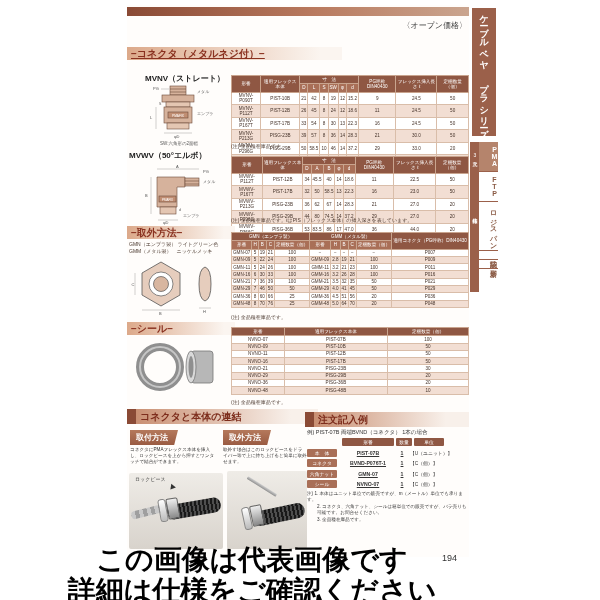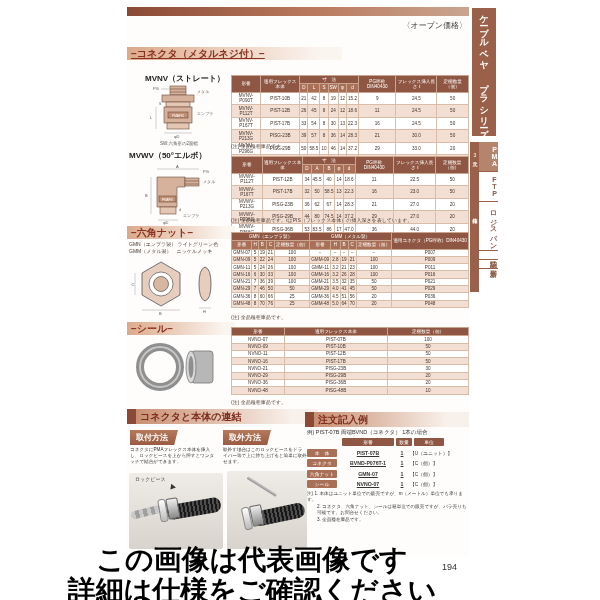--- a/index.html
+++ b/index.html
@@ -327,21 +327,21 @@
               <td>59.3</td>
               <td>48</td>
               <td>45.5</td>
               <td>10</td>
             </tr>
           </tbody>
         </table>
       </div>
     <div class="note" style="top:212px;left:104px;">(注) 全品種在庫品です。ℓはPIS（フレックス本体）の挿入深さを表しています。</div>
 
-    <div class="sub-head" style="top:221px;left:0;width:108px;">−六角ナット−</div>
+    <div class="sub-head" style="top:221px;left:0;width:108px;">−取外方法−</div>
     <div class="tiny" style="top:236px;left:2px;">GMN（エンプラ製） ライトグリーン色</div>
     <div class="tiny" style="top:243px;left:2px;">GMM（メタル製）　ニッケルメッキ</div>
 
     <div class="diag" style="top:252px;left:4px;width:98px;">
       <svg width="98" height="58" viewBox="0 0 98 58">
         <polygon points="30,5 49,16 49,38 30,49 11,38 11,16" fill="#e6cdbd" stroke="#555" stroke-width="0.8"></polygon>
         <circle cx="30" cy="27" r="12" fill="#fff" stroke="#555" stroke-width="0.7"></circle>
         <circle cx="30" cy="27" r="7.5" fill="#d8b6a0" stroke="#555" stroke-width="0.7"></circle>
         <line x1="11" y1="53" x2="49" y2="53" stroke="#888" stroke-width="0.4"></line>
         <text x="28" y="57.5" font-size="4" fill="#555">B</text>
@@ -613,21 +613,21 @@
         <span class="ord-unit">【C（個）】</span>
       </div>
     </div>
 
     <div class="ord-notes" style="top:486px;left:180px;width:160px;">
       <div>注) 1. 本体はユニット単位での販売ですが、m（メートル）単位でも承ります。</div>
       <div style="padding-left:10px;">2. コネクタ、六角ナット、シールは箱単位での販売ですが、バラ売りも可能です。お問合せください。</div>
       <div style="padding-left:10px;">3. 全品種在庫品です。</div>
     </div>
 
-    <div class="page-num" style="top:548px;left:315px;margin-top:9px;">194</div>
+    <div class="page-num" style="top:548px;left:315px;">194</div>
   </div>
 
   <div>
     <div class="side-top">ケーブルベヤ プラシリーズ</div>
     <div class="side-strip">
       <div class="strip-label" style="top:10px;">3次元</div>
       <div class="strip-label" style="top:72px;">特殊仕様</div>
     </div>
     <div class="side-tabs">
       <div class="side-tab active">PMA</div>

